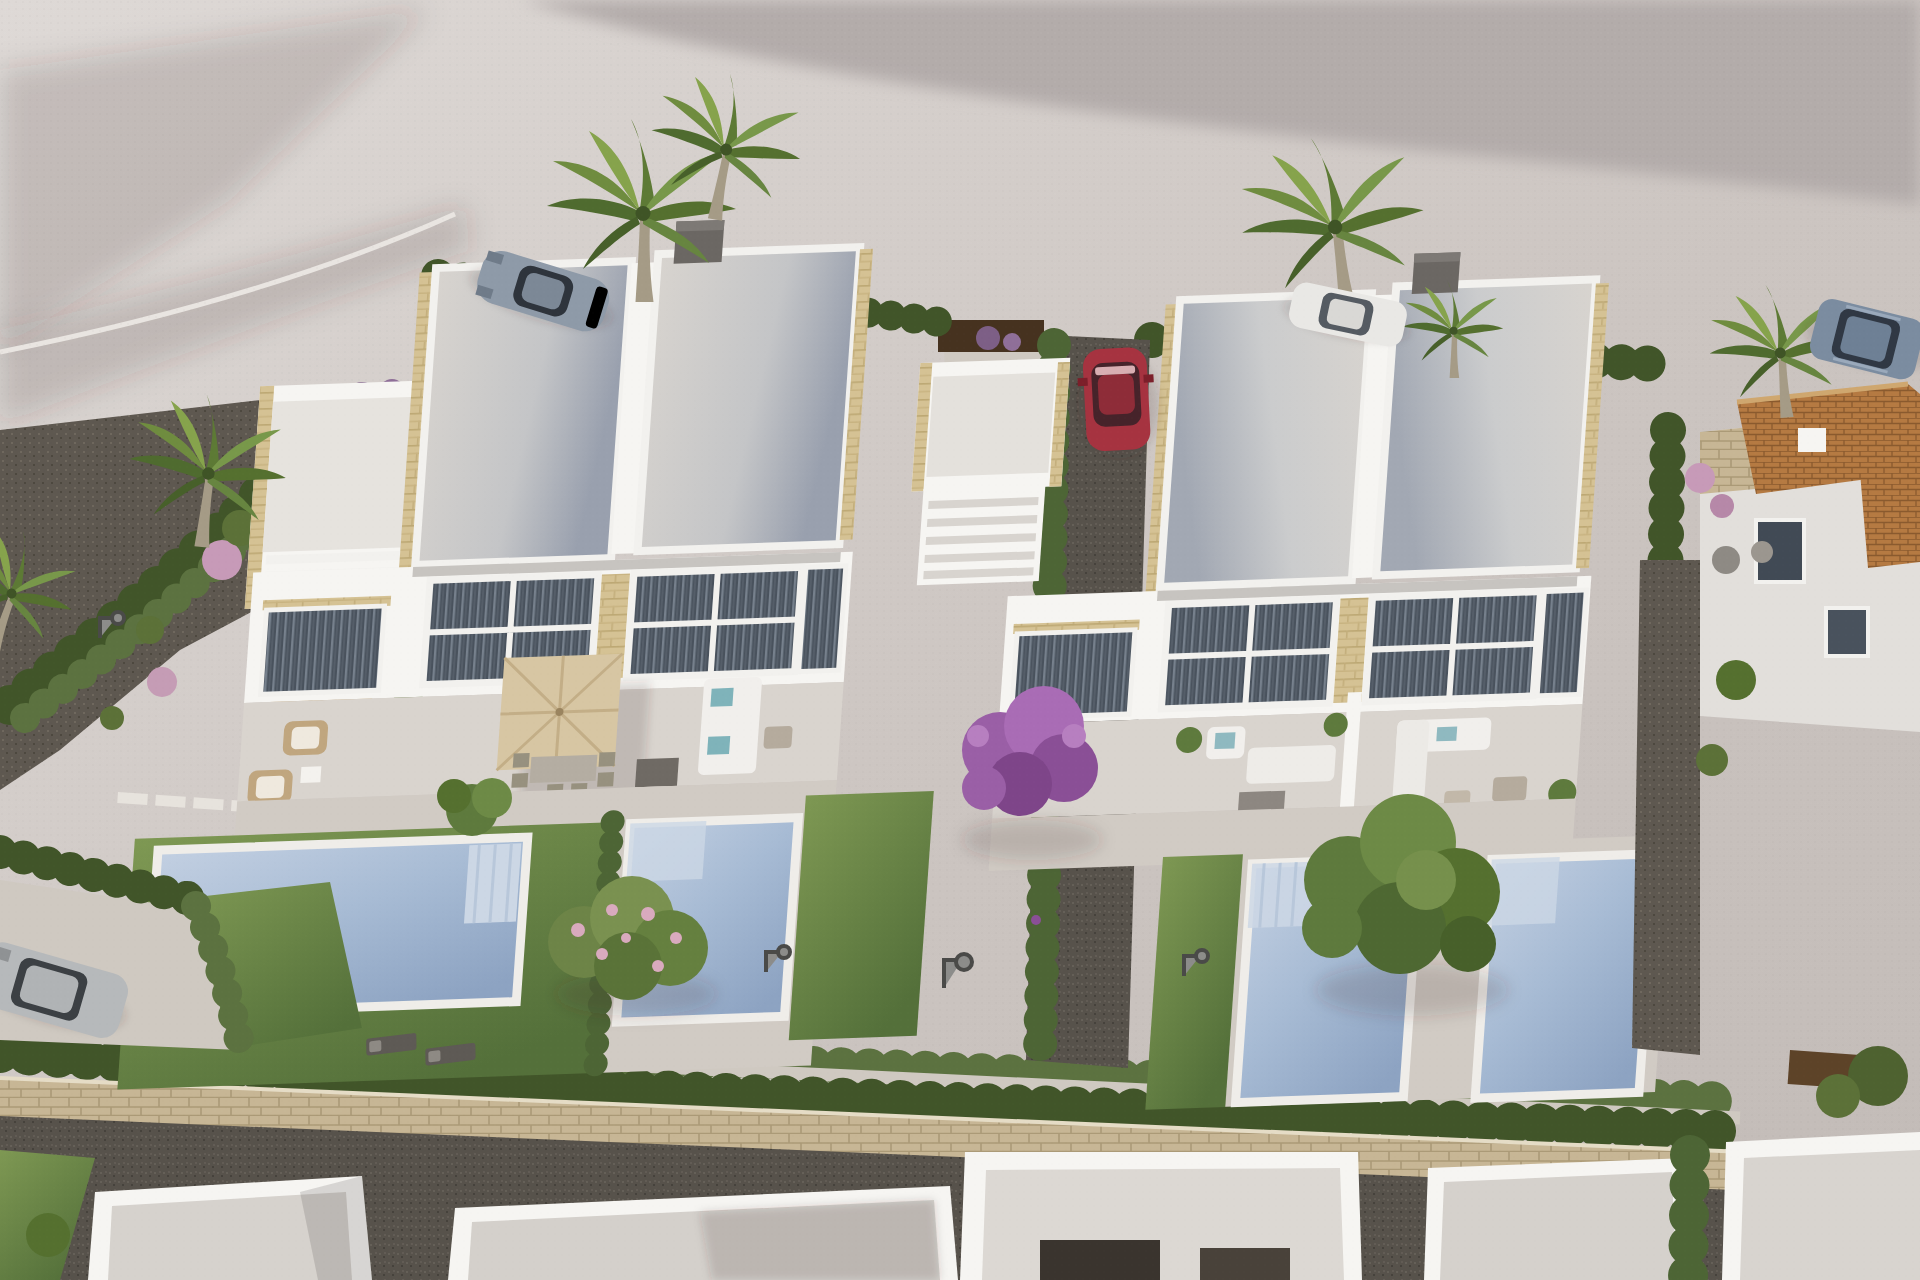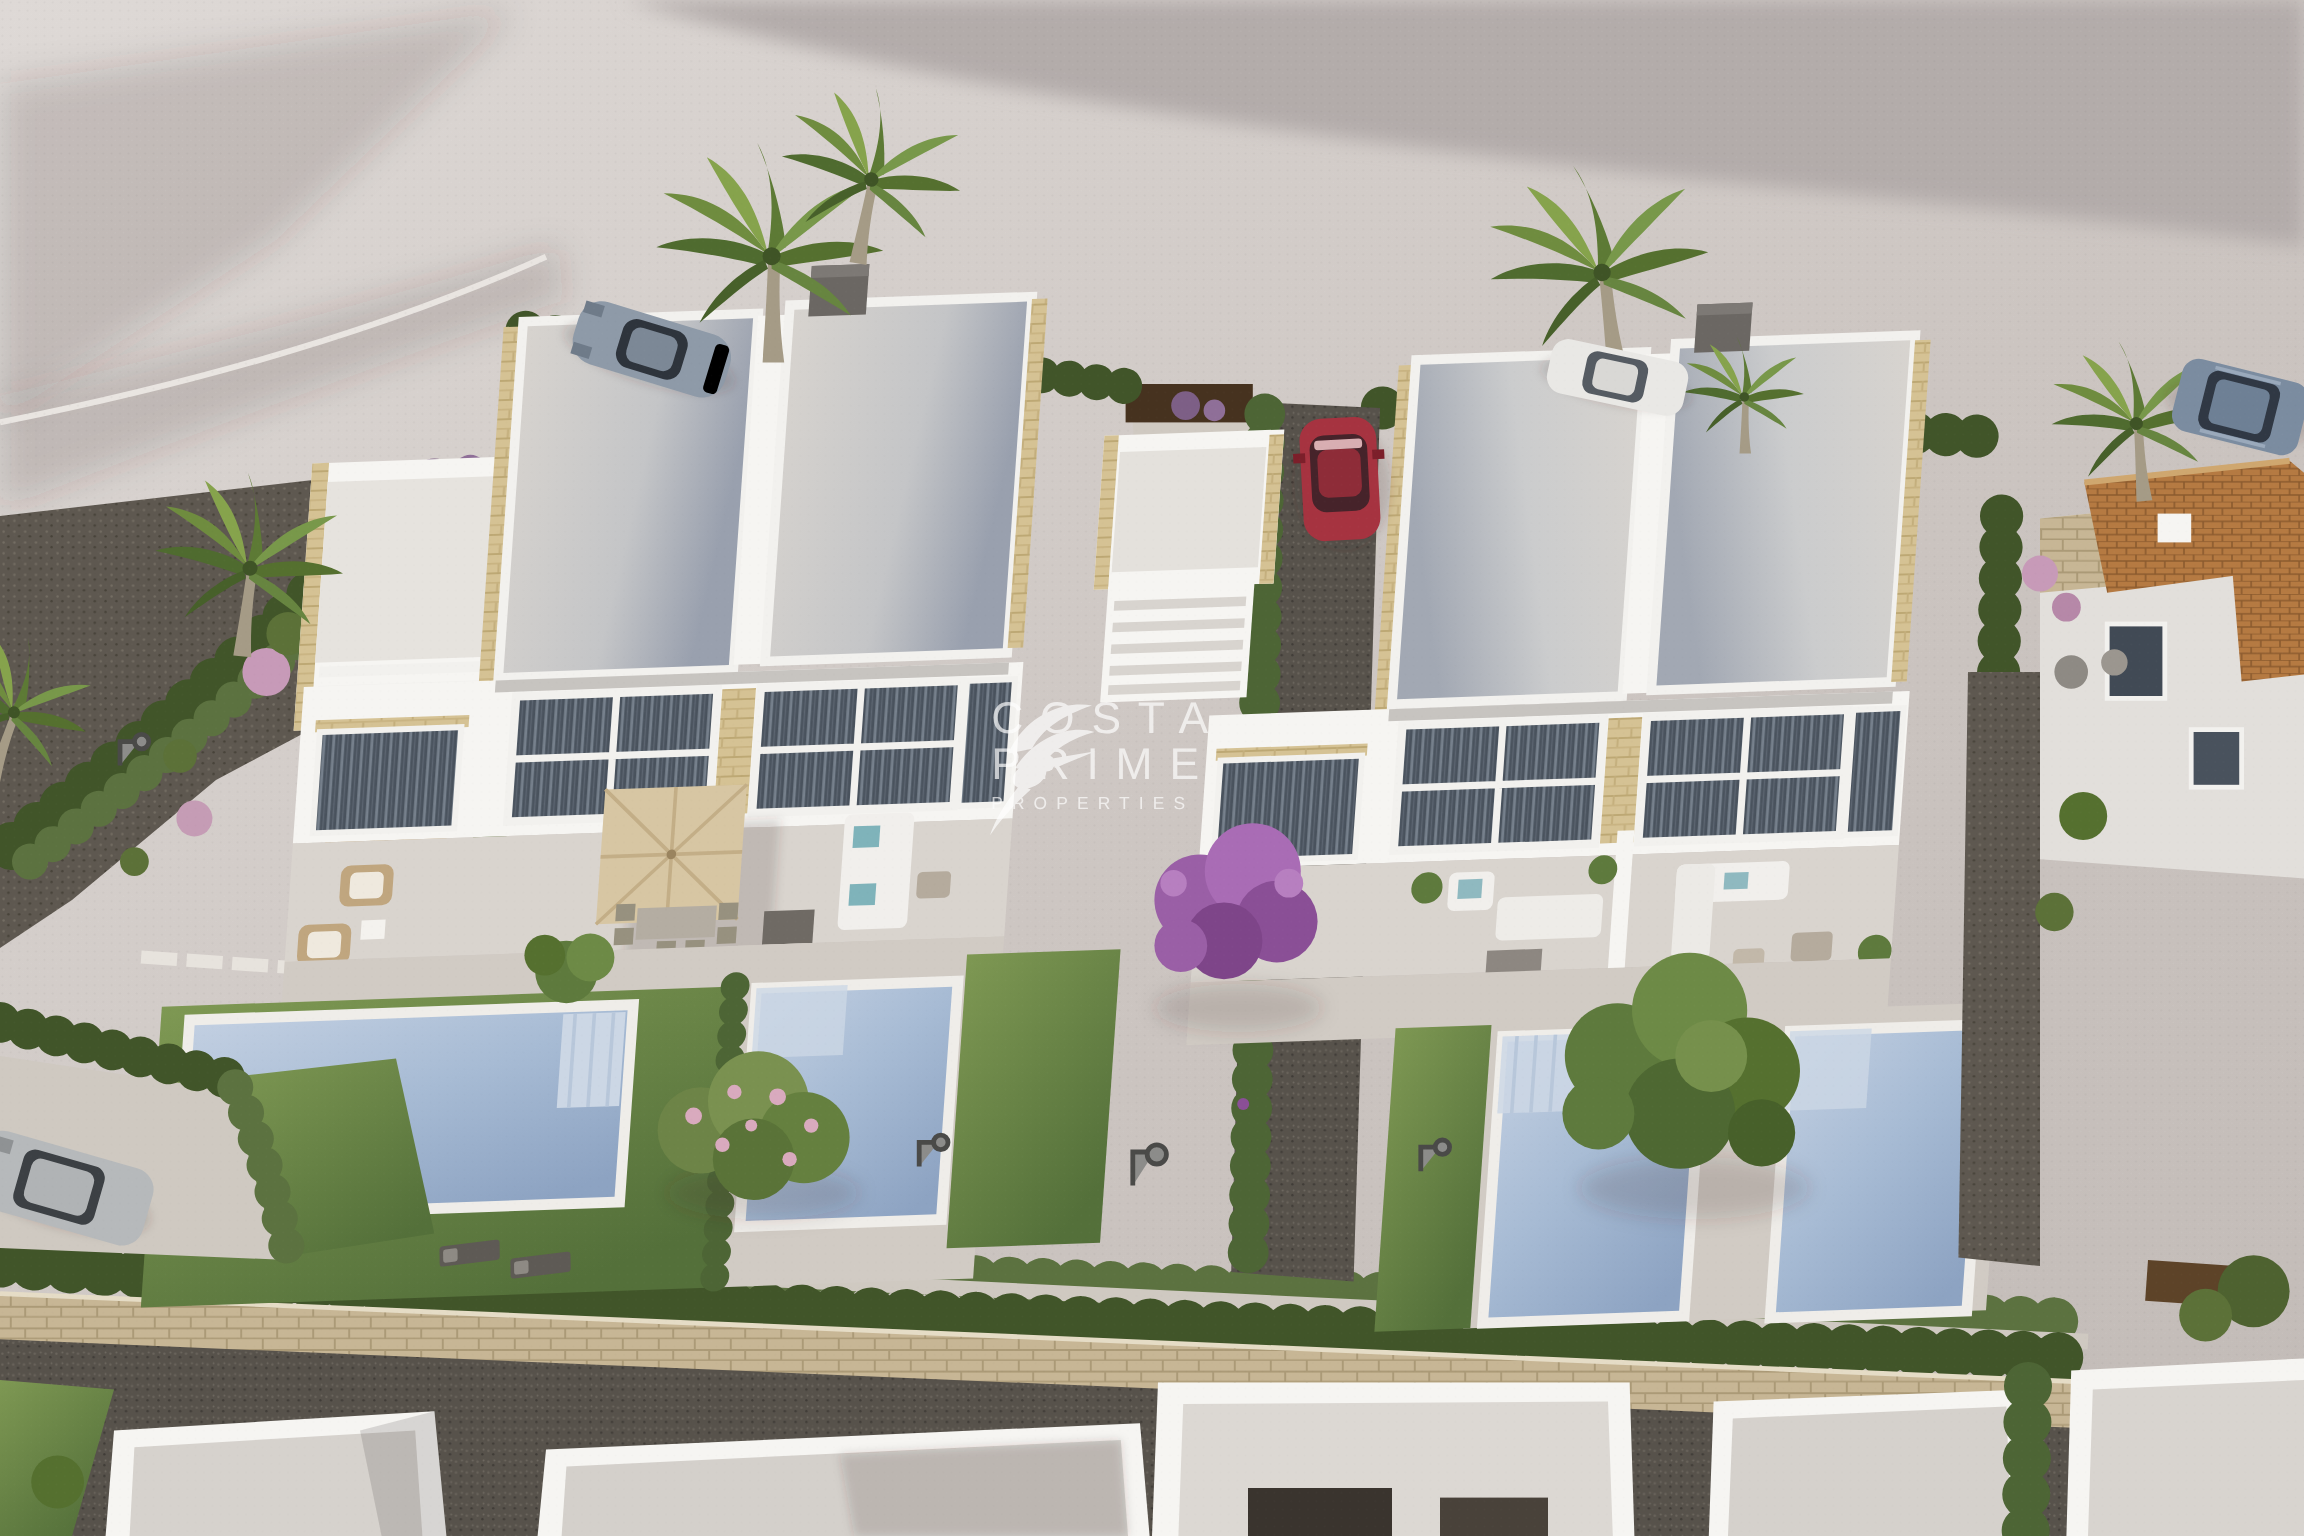--- a/index.html
+++ b/index.html
@@ -509,30 +509,13 @@
         </g>
   <g transform="translate(944,958)">
           <path d="M0,30 V2 H18"></path>
           <circle cx="20" cy="4" r="8"></circle>
         </g>
 </g>
 
 <rect x="0" y="0" width="1920" height="1280" fill="url(#speckP)" opacity=".25"></rect>
 </svg>
 
-<div class="wm">
-  <svg class="wm-logo" viewBox="0 0 92 116">
-    <g fill="#ffffff">
-      <path d="M18,46 C34,12 66,2 88,6 C64,14 46,26 38,42 Z"></path>
-      <path d="M24,58 C42,30 72,22 90,28 C68,34 50,46 44,62 Z"></path>
-      <ellipse cx="36" cy="64" rx="15" ry="10" transform="rotate(-28 36 64)"></ellipse>
-      <circle cx="50" cy="54" r="7"></circle>
-      <path d="M55,50 L91,44 L57,58 Z"></path>
-      <path d="M28,72 C16,86 7,102 3,114 C14,98 26,86 37,76 Z"></path>
-    </g>
-  </svg>
-  <div class="wm-text">
-    <div class="wm-l">COSTA</div>
-    <div class="wm-l">PRIME</div>
-    <div class="wm-s">PROPERTIES</div>
-  </div>
 </div>
-</div>
 
 </body></html>

